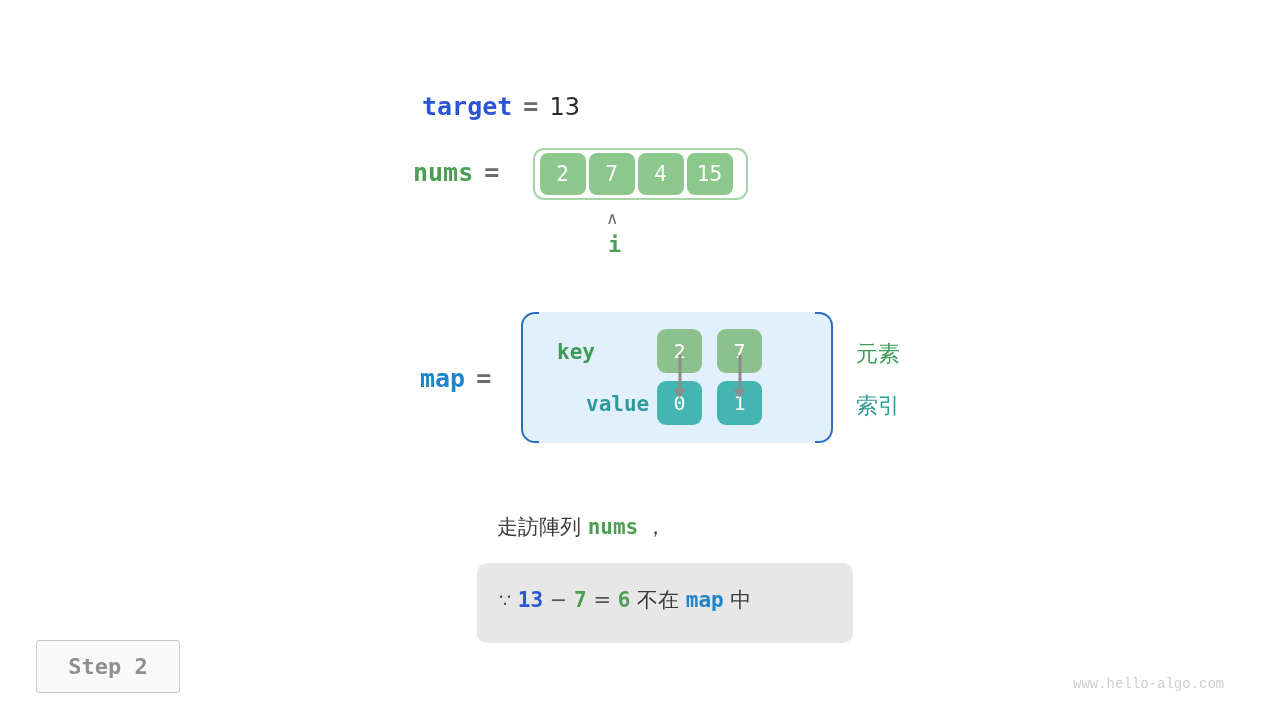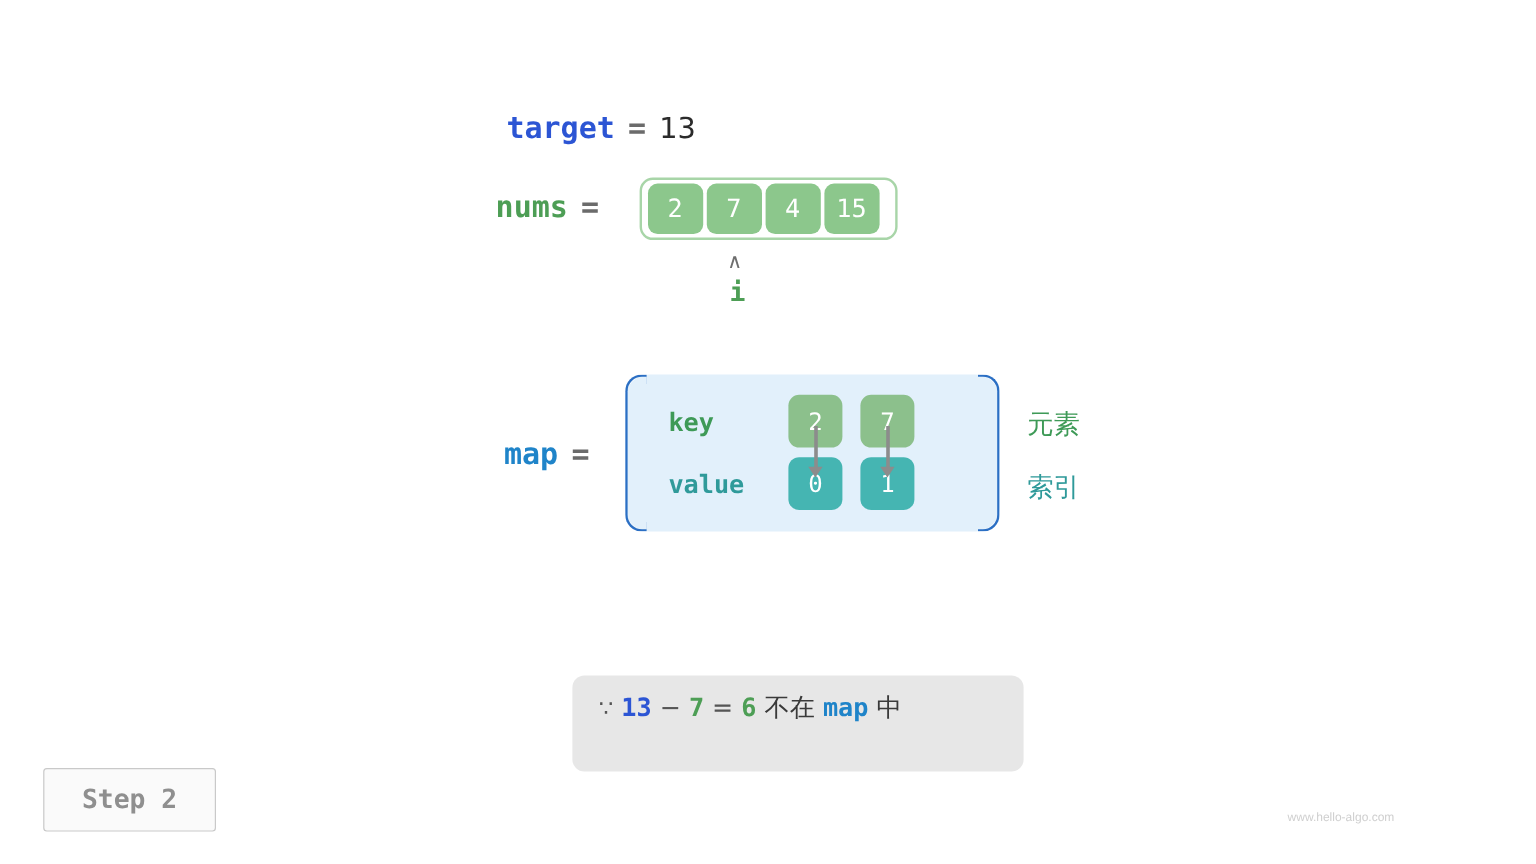--- a/index.html
+++ b/index.html
@@ -110,21 +110,21 @@
     border-radius: 0 14px 14px 0;
   }
 
   .map-row-label {
     position: absolute;
     left: 36px;
     font-size: 21px;
     font-weight: bold;
   }
   #map-label-key   { top: 28px; color: #3e9a57; }
-  #map-label-value { top: 80px; color: #2f9a9a; }
+  #map-label-value { top: 80px; color: #2f9a9a; margin-left: 29px; }
 
   .map-col { position: absolute; top: 17px; }
   .map-cell {
     width: 45px; height: 44px;
     border-radius: 9px;
     display: flex; align-items: center; justify-content: center;
     color: #ffffff;
     font-size: 20px;
     font-family: "DejaVu Sans Mono", monospace;
     position: relative;
@@ -173,21 +173,21 @@
   #caption .comma { color: #3a3a3a; }
 
   
   #note-box {
     position: absolute;
     left: 477px; top: 563px;
     width: 376px; height: 80px;
     background: #e7e7e7;
     border-radius: 10px;
     box-sizing: border-box;
-    padding: 9px 22px;
+    padding: 19px 22px;
     font-family: "DejaVu Sans", sans-serif;
     font-size: 21px;
     color: #3a3a3a;
   }
   .note-line { white-space: nowrap; line-height: 36px; }
   .sym { color: #555555; font-size: 19px; }
   .blue-num { color: #2c55d4; font-weight: bold; font-family: "DejaVu Sans Mono", monospace; }
   .green-num { color: #4d9e55; font-weight: bold; font-family: "DejaVu Sans Mono", monospace; }
   .blue-code { color: #1f84c9; font-weight: bold; font-family: "DejaVu Sans Mono", monospace; }
   .op { color: #555555; }
@@ -205,22 +205,22 @@
     font-size: 22px;
     font-weight: bold;
     font-family: "DejaVu Sans Mono", monospace;
     box-sizing: border-box;
   }
 
   
   #watermark {
     left: 1073px; top: 676px;
     color: #cfcfcf;
-    font-size: 10px;
-    font-family: Liberation Sans, sans-serif;
+    font-size: 14px;
+    font-family: Liberation Mono, monospace;
   }
 </style>
 </head>
 <body>
 
 <div id="page">
 
   <div class="abs" id="target-row">
     <span class="mono" id="target-name">target</span>
     <span class="eq-sign mono">=</span>
@@ -260,20 +260,25 @@
     <div class="map-col" style="left:196px;">
       <div class="map-cell map-cell-key">7</div>
       <div class="map-arrow"></div>
       <div class="map-cell map-cell-value">1</div>
     </div>
   </div>
 
   <div class="side-label" id="side-label-element">元素</div>
   <div class="side-label" id="side-label-index">索引</div>
 
+  <div class="abs" id="caption">
+    <span>走訪陣列</span>
+    <span class="code-green">nums</span>
+    <span class="comma">，</span>
+  </div>
 
   <div id="note-box">
     <div class="note-line">
       <span class="sym">∵</span>
       <span class="blue-num">13</span>
       <span class="op">−</span>
       <span class="green-num">7</span>
       <span class="op">=</span>
       <span class="green-num">6</span>
       <span>不在</span>

